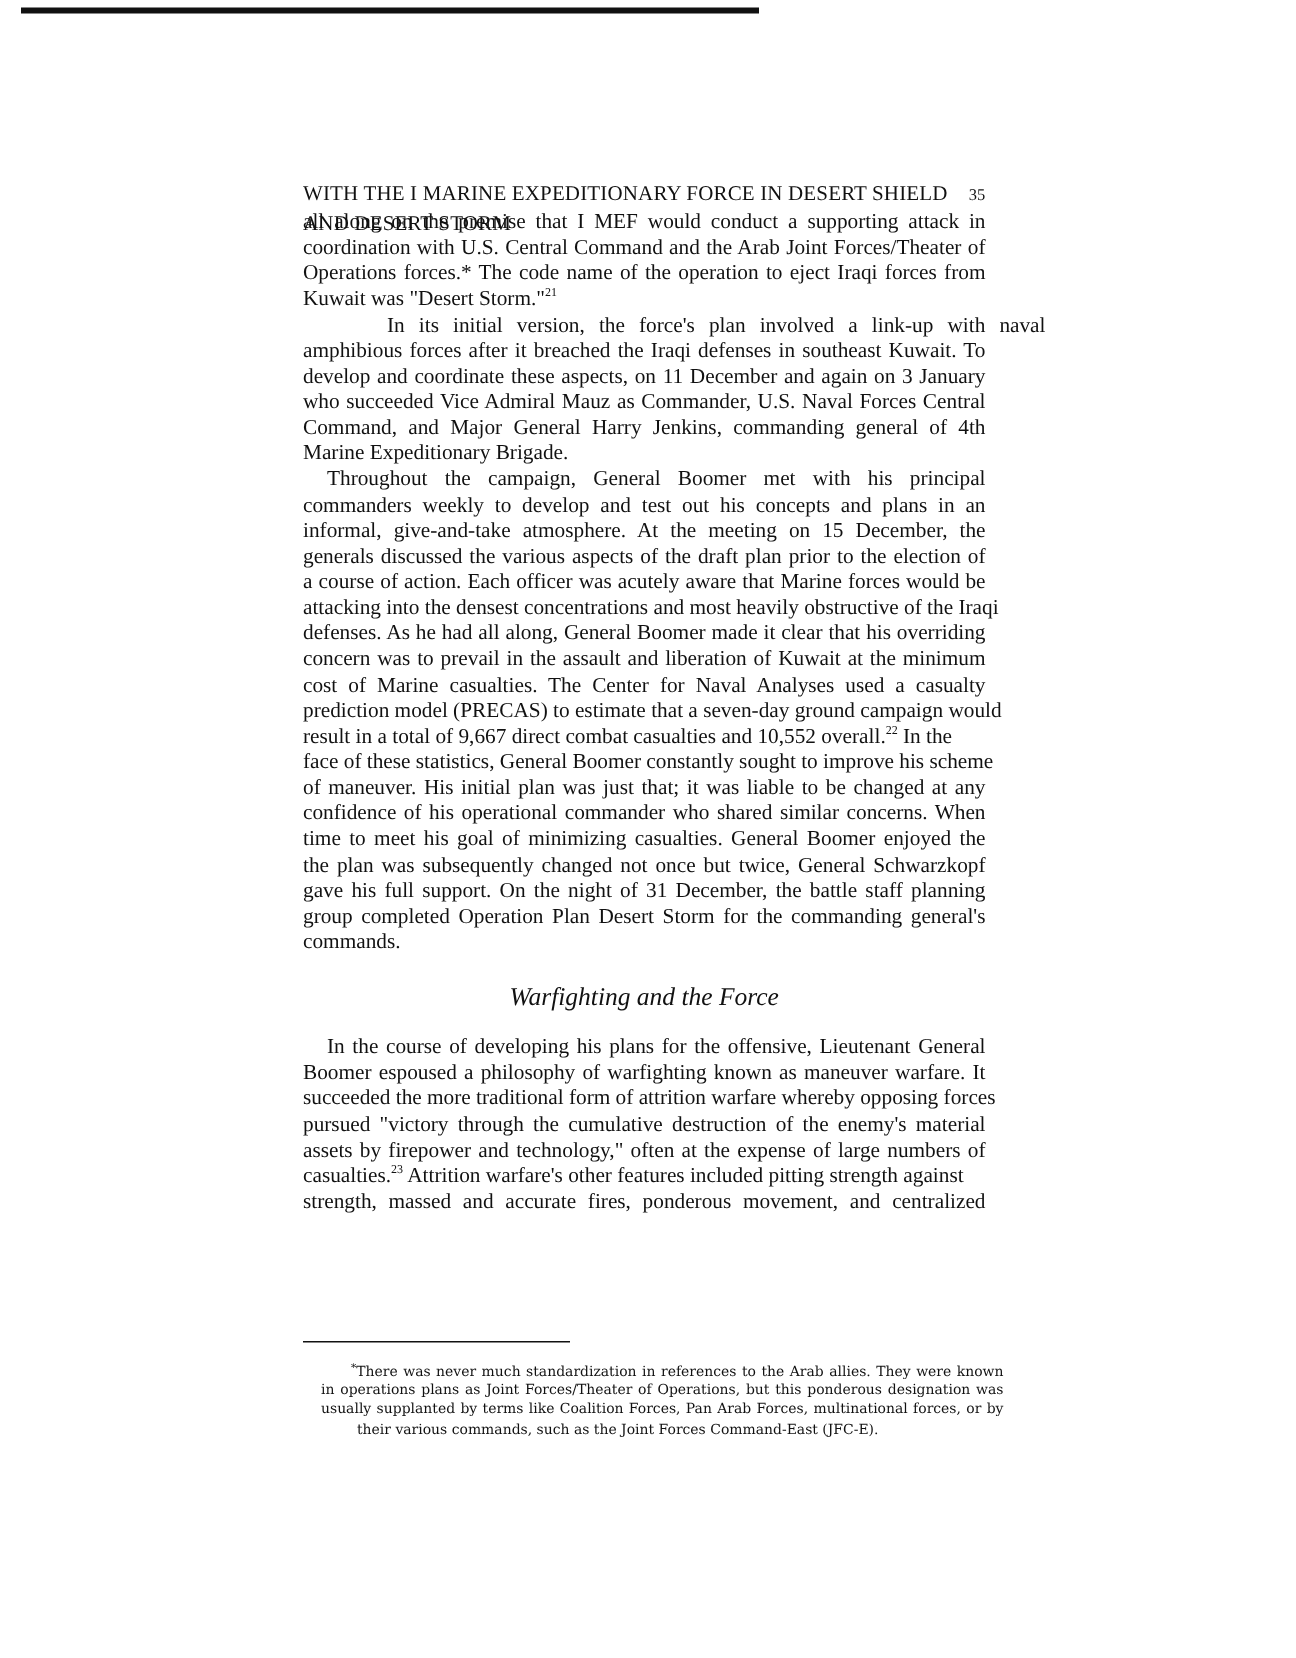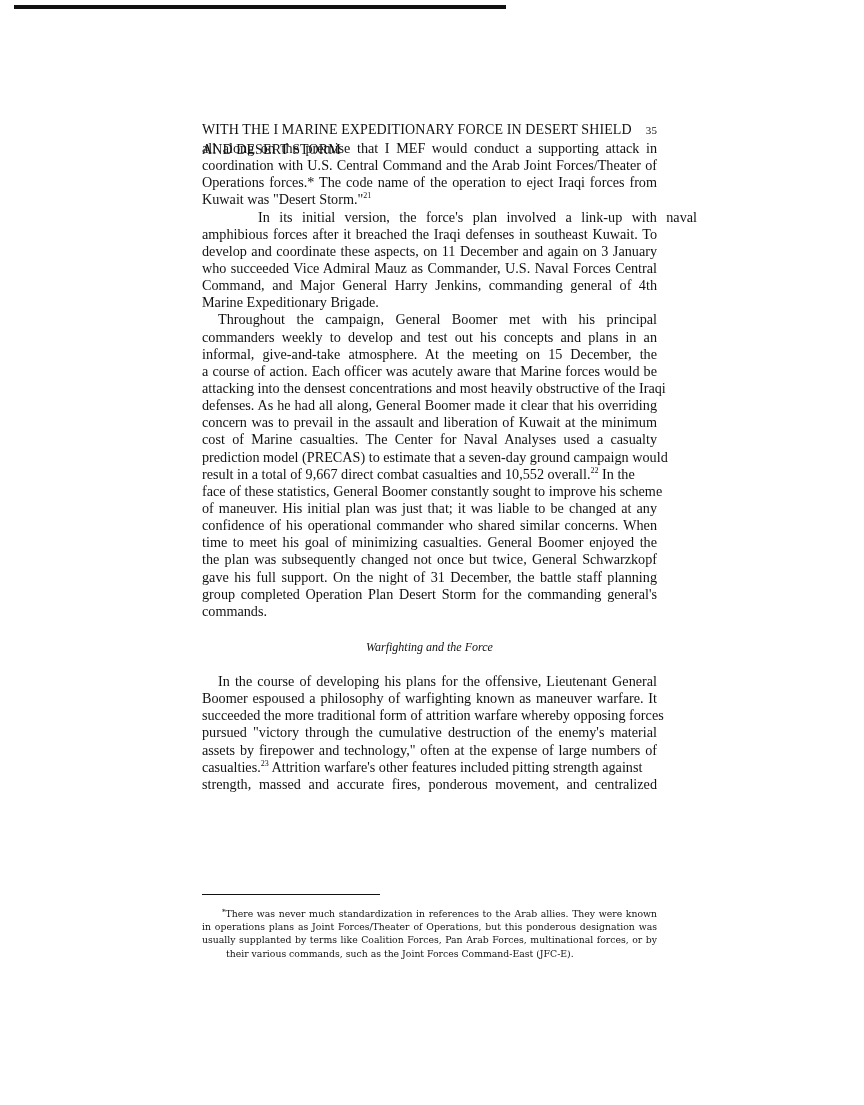--- a/index.html
+++ b/index.html
@@ -61,37 +61,37 @@
       text-align-last: left;
     }
     sup {
       font-size: 8px;
       line-height: 0;
       vertical-align: 6px;
     }
     .section-heading {
       font-style: italic;
       text-align: center;
-      font-size: 12px;
+      font-size: 17px;
       height: 17px;
       line-height: 17px;
       margin-top: 19px;
       margin-bottom: 17px;
     }
     .fn-rule {
       position: absolute;
       left: 202px;
       top: 894px;
       width: 178px;
       height: 1px;
       background: #111;
     }
     .footnotes {
       position: absolute;
-      left: 202px;
+      left: 214px;
       top: 906px;
       width: 455px;
     }
     .fn-line {
       display: block;
       white-space: nowrap;
       text-align: justify;
       text-align-last: justify;
       font-size: 10.6px;
       height: 13.5px;
@@ -137,20 +137,21 @@
       <span class="line">develop and coordinate these aspects, on 11 December and again on 3 January</span>
       <span class="line">who succeeded Vice Admiral Mauz as Commander, U.S. Naval Forces Central</span>
       <span class="line">Command, and Major General Harry Jenkins, commanding general of 4th</span>
       <span class="line last">Marine Expeditionary Brigade.</span>
     </div>
 
     <div>
       <span class="line" style="padding-left: 16px; text-indent: 0px; margin-left: 0px; box-sizing: border-box;">Throughout the campaign, General Boomer met with his principal</span>
       <span class="line">commanders weekly to develop and test out his concepts and plans in an</span>
       <span class="line">informal, give-and-take atmosphere. At the meeting on 15 December, the</span>
+      <span class="line">generals discussed the various aspects of the draft plan prior to the election of</span>
       <span class="line">a course of action. Each officer was acutely aware that Marine forces would be</span>
       <span class="line">attacking into the densest concentrations and most heavily obstructive of the Iraqi</span>
       <span class="line">defenses. As he had all along, General Boomer made it clear that his overriding</span>
       <span class="line">concern was to prevail in the assault and liberation of Kuwait at the minimum</span>
       <span class="line">cost of Marine casualties. The Center for Naval Analyses used a casualty</span>
       <span class="line">prediction model (PRECAS) to estimate that a seven-day ground campaign would</span>
       <span class="line" style="text-align-last:left;"><span>result in a total of 9,667 direct combat casualties and 10,552 overall.</span><sup>22</sup><span style="white-space:pre;"> In the</span></span>
       <span class="line">face of these statistics, General Boomer constantly sought to improve his scheme</span>
       <span class="line">of maneuver. His initial plan was just that; it was liable to be changed at any</span>
       <span class="line">confidence of his operational commander who shared similar concerns. When</span>

